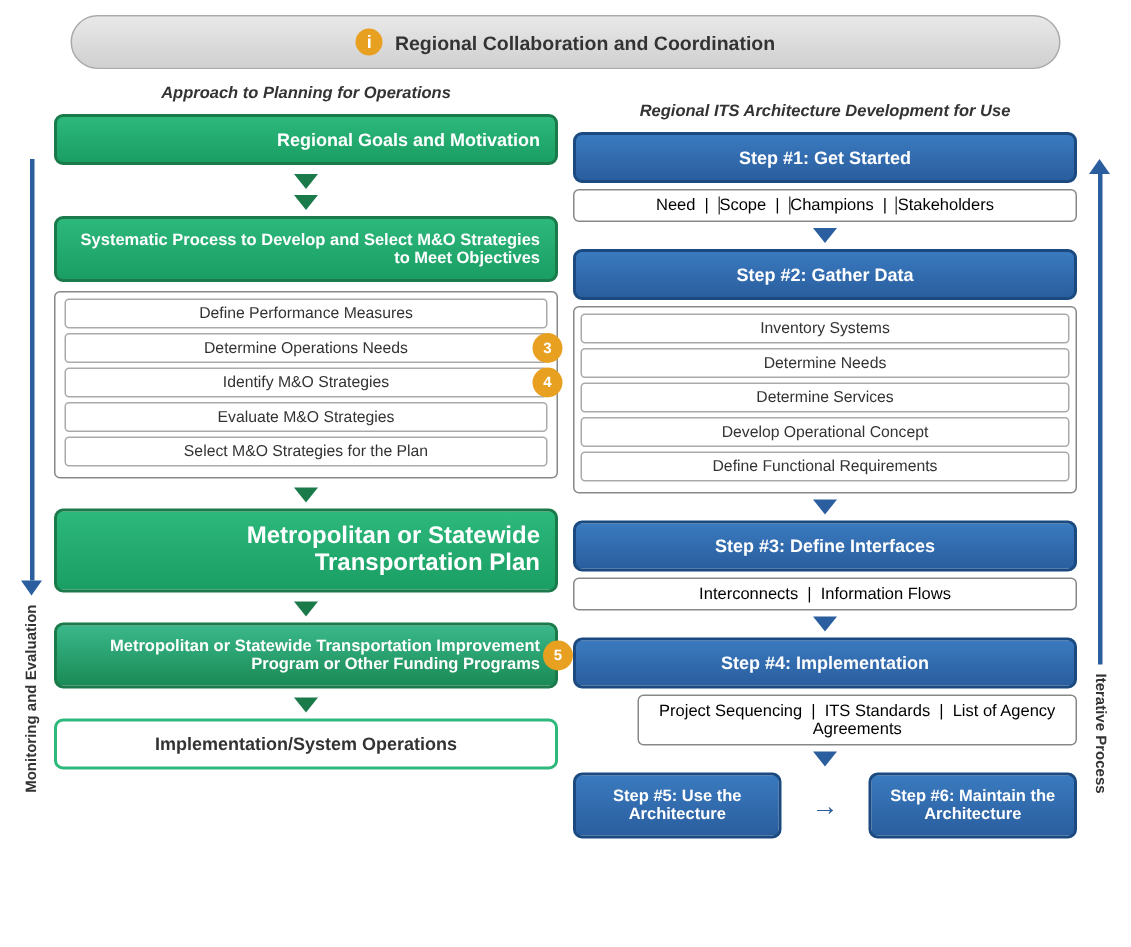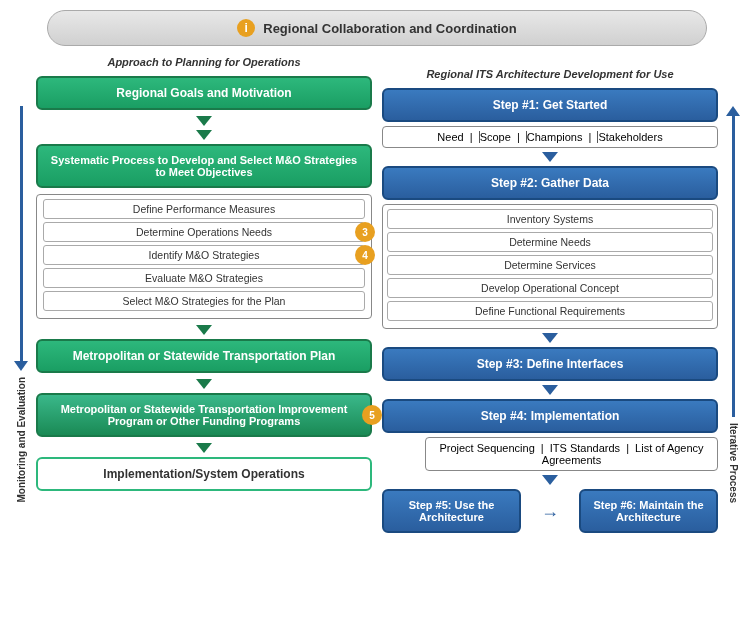--- a/index.html
+++ b/index.html
@@ -79,21 +79,21 @@
       margin-bottom: 8px;
     }
 
     
     .green-box {
       background: linear-gradient(to bottom, #2db87c, #1a9e63);
       border: 2px solid #1a7a4a;
       border-radius: 6px;
       color: white;
       font-weight: bold;
-      text-align: center;
+      text-align: right;
       padding: 8px 10px;
       margin-bottom: 6px;
     }
 
     
     .blue-box {
       background: linear-gradient(to bottom, #3a7abf, #2a5e9e);
       border: 2px solid #1a4a80;
       border-radius: 6px;
       color: white;
@@ -222,21 +222,21 @@
           <div class="num-wrapper" style="position:relative;">
             <div class="sub-outline">Identify M&amp;O Strategies</div>
             <div style="position:absolute; right:-10px; top:50%; transform:translateY(-50%); width:20px; height:20px; background:#e8a020; border-radius:50%; color:white; font-size:10px; font-weight:bold; display:flex; align-items:center; justify-content:center; z-index:10;">4</div>
           </div>
           <div class="sub-outline">Evaluate M&amp;O Strategies</div>
           <div class="sub-outline">Select M&amp;O Strategies for the Plan</div>
         </div>
 
         <div class="arrow-down"></div>
 
-        <div class="green-box" style="font-size:12px;">Metropolitan or Statewide Transportation Plan</div>
+        <div class="green-box" style="font-size:16px;">Metropolitan or Statewide Transportation Plan</div>
 
         <div class="arrow-down"></div>
 
         <div class="num-wrapper">
           <div class="green-box" style="background:linear-gradient(to bottom,#3ab88a,#1a8a55); font-size:11px;">Metropolitan or Statewide Transportation Improvement Program or Other Funding Programs</div>
           <div style="position:absolute; right:-10px; top:50%; transform:translateY(-50%); width:20px; height:20px; background:#e8a020; border-radius:50%; color:white; font-size:10px; font-weight:bold; display:flex; align-items:center; justify-content:center; z-index:10;">5</div>
         </div>
 
         <div class="arrow-down"></div>
 
@@ -268,20 +268,25 @@
           <div class="sub-outline">Inventory Systems</div>
           <div class="sub-outline">Determine Needs</div>
           <div class="sub-outline">Determine Services</div>
           <div class="sub-outline">Develop Operational Concept</div>
           <div class="sub-outline">Define Functional Requirements</div>
         </div>
 
         <div class="arrow-down-blue"></div>
 
         <div class="blue-box">Step #3: Define Interfaces</div>
+        <div style="background:white; border:1.5px solid #888; border-radius:4px; padding:4px; text-align:center; margin-bottom:4px; font-size:11px;">
+          <span>Interconnects</span>
+          <span style="padding:0 3px;"> | </span>
+          <span>Information Flows</span>
+        </div>
 
         <div class="arrow-down-blue"></div>
 
         <div class="blue-box">Step #4: Implementation</div>
         <div style="background:white; border:1.5px solid #888; border-radius:4px; padding:4px; text-align:center; margin-bottom:4px; font-size:11px;margin-left:43px;">
           <span>Project Sequencing</span>
           <span style="padding:0 3px;"> | </span>
           <span>ITS Standards</span>
           <span style="padding:0 3px;"> | </span>
           <span>List of Agency Agreements</span>

